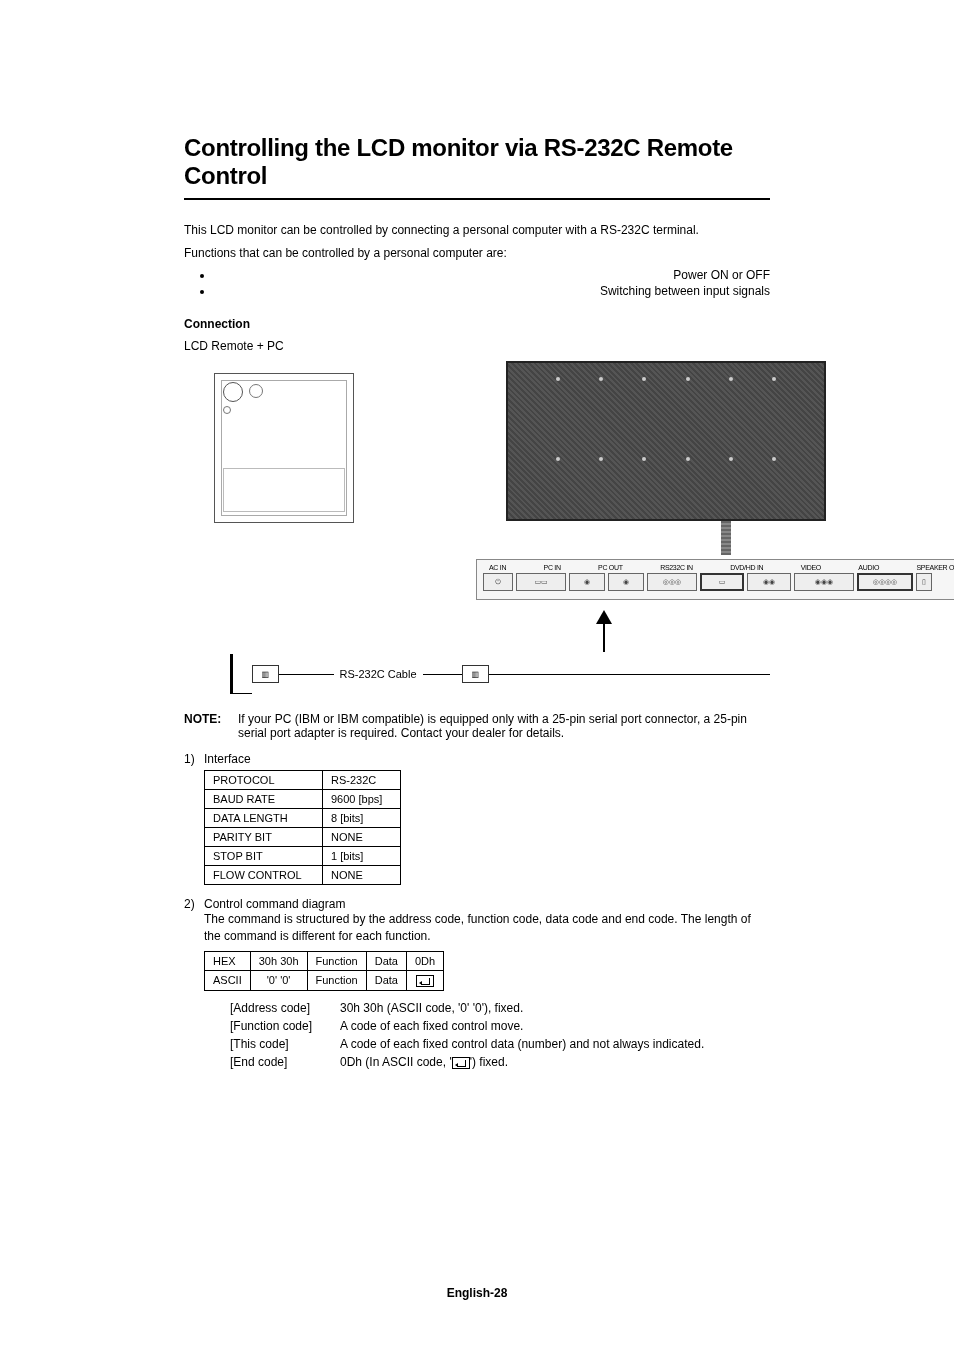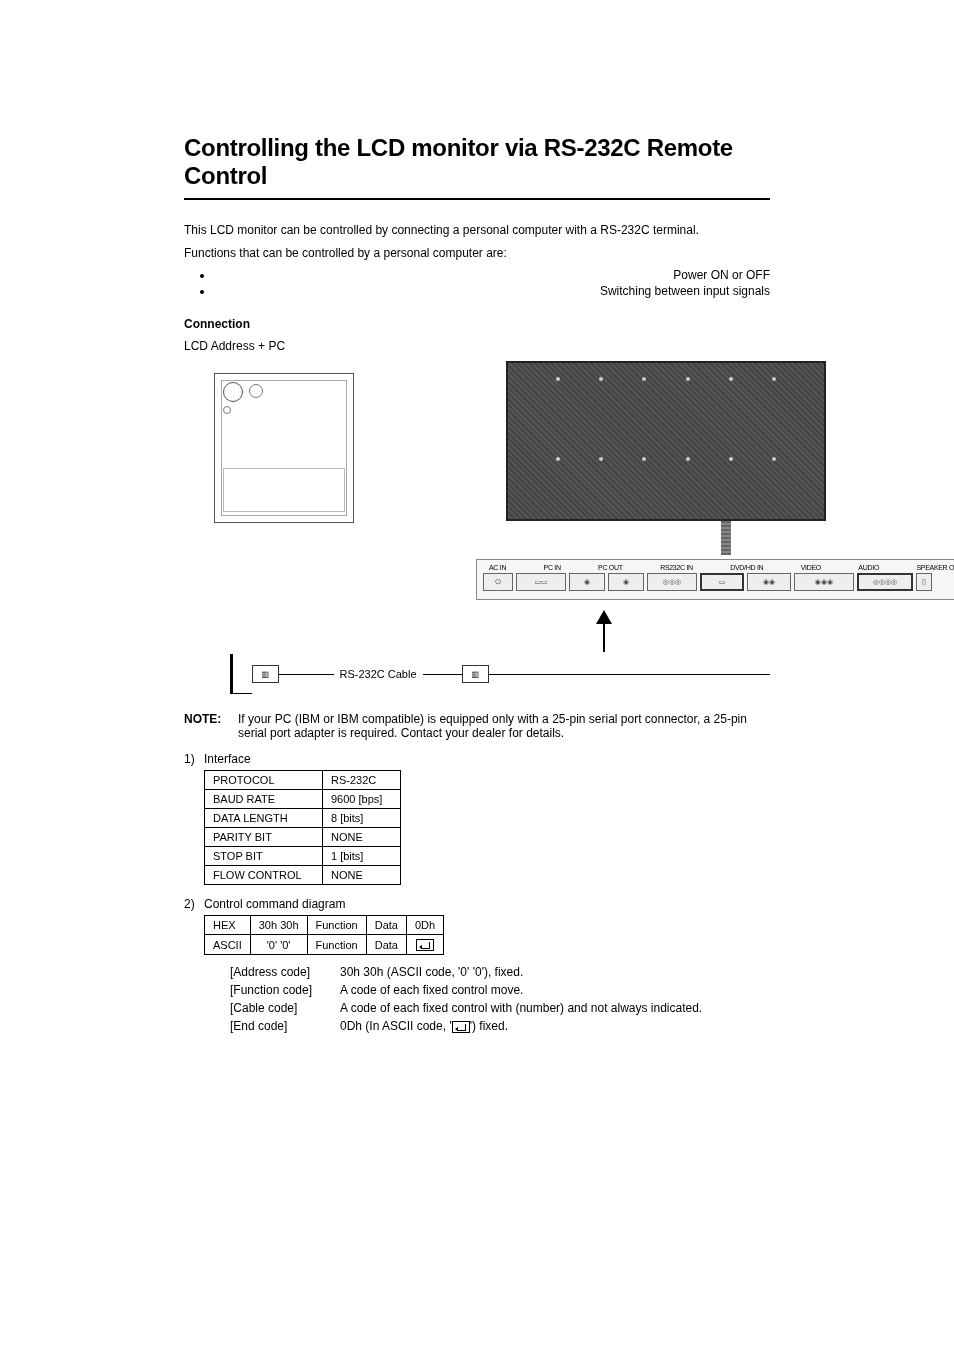--- a/index.html
+++ b/index.html
@@ -142,21 +142,21 @@
 
   <p>This LCD monitor can be controlled by connecting a personal computer with a RS-232C terminal.</p>
   <p>Functions that can be controlled by a personal computer are:</p>
   <ul>
     <li>Power ON or OFF</li>
     <li>Switching between input signals</li>
   </ul>
 
   <div class="connection-block">
     <p class="bold">Connection</p>
-    <p>LCD Address + PC</p>
+    <p>LCD Remote + PC</p>
 
     <div class="diagram-row">
       <div class="diagram-left">
         <div class="pc-shell">
           <div class="pc-inner"></div>
           <div class="pc-badge"></div>
           <div style="position:absolute;top:10px;left:34px;width:14px;height:14px;border:1px solid #777;border-radius:50%;"></div>
           <div style="position:absolute;top:32px;left:8px;width:8px;height:8px;border:1px solid #777;border-radius:50%;"></div>
           <div style="position:absolute;bottom:10px;left:8px;right:8px;height:44px;border:1px solid #bbb;"></div>
         </div>
@@ -263,20 +263,21 @@
             </tr>
       </tbody>
         </table>
     </div>
   </div>
 
   <div class="section-item">
     <div class="item-num">2)</div>
     <div class="item-body">
       <div>Control command diagram</div>
+      <p>The command is structured by the address code, function code, data code and end code. The length of the command is different for each function.</p>
       <table class="cmd-table">
         <tbody>
         <tr>
           <td>HEX</td>
           <td>30h 30h</td>
           <td>Function</td>
           <td>Data</td>
           <td>0Dh</td>
         </tr>
         <tr>
@@ -292,24 +293,25 @@
       <div class="desc-list">
         <div class="desc-row">
             <div class="desc-key">[Address code]</div>
             <div>30h 30h (ASCII code, '0' '0'), fixed.</div>
           </div>
         <div class="desc-row">
             <div class="desc-key">[Function code]</div>
             <div>A code of each fixed control move.</div>
           </div>
         <div class="desc-row">
-            <div class="desc-key">[Cable code]</div>
-            <div>A code of each fixed control with (number) and not always indicated.</div>
+            <div class="desc-key">[This code]</div>
+            <div>A code of each fixed control data (number) and not always indicated.</div>
           </div>
         <div class="desc-row">
             <div class="desc-key">[End code]</div>
             <div>0Dh (In ASCII code, '<span class="enter-icon"></span>') fixed.</div>
           </div>
       </div>
     </div>
   </div>
 
+  <div class="footer">English-28</div>
 </div>
 
 </body></html>

